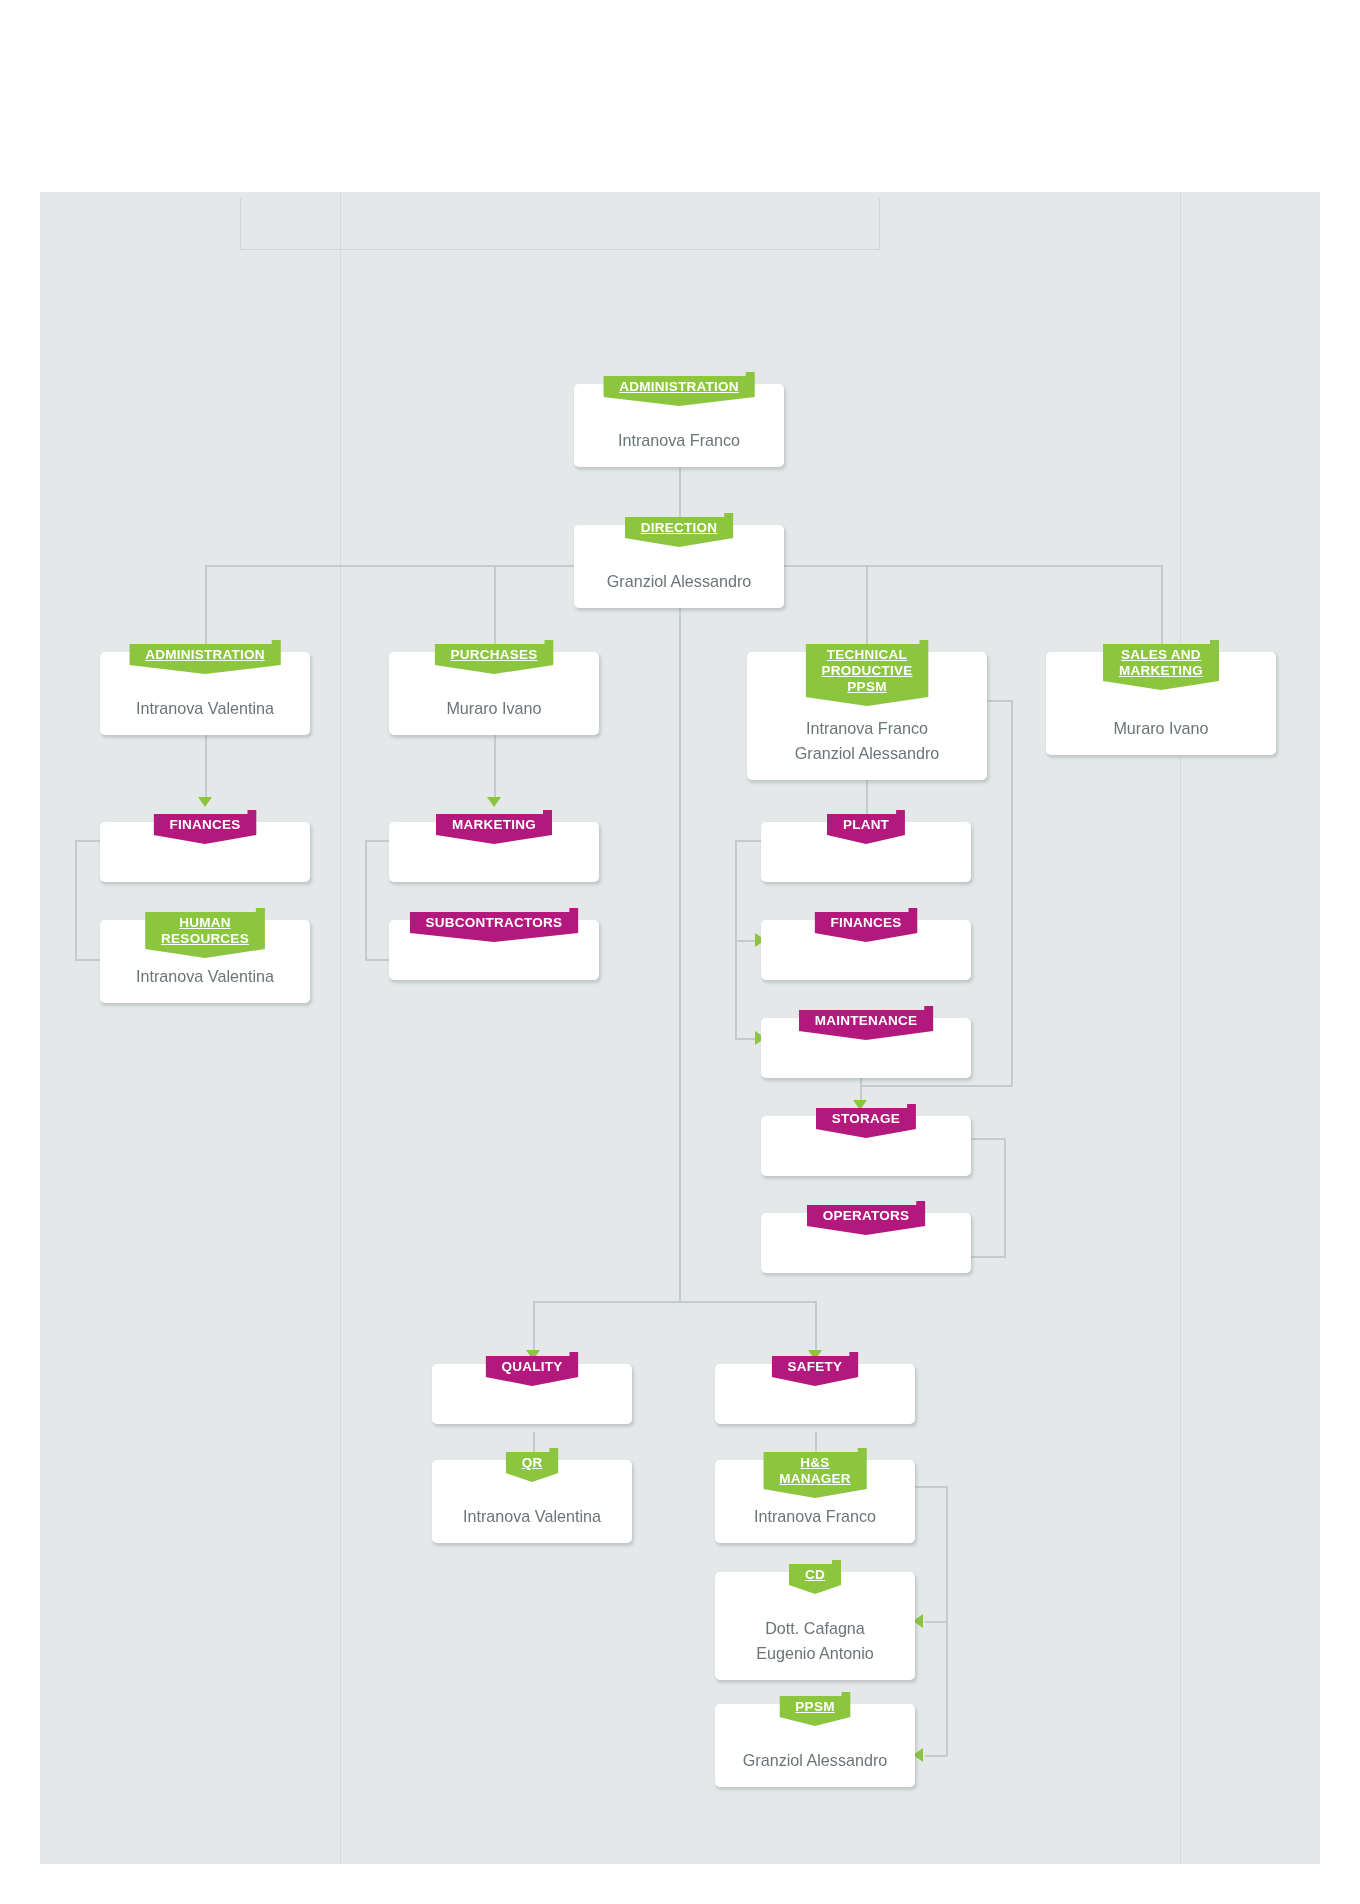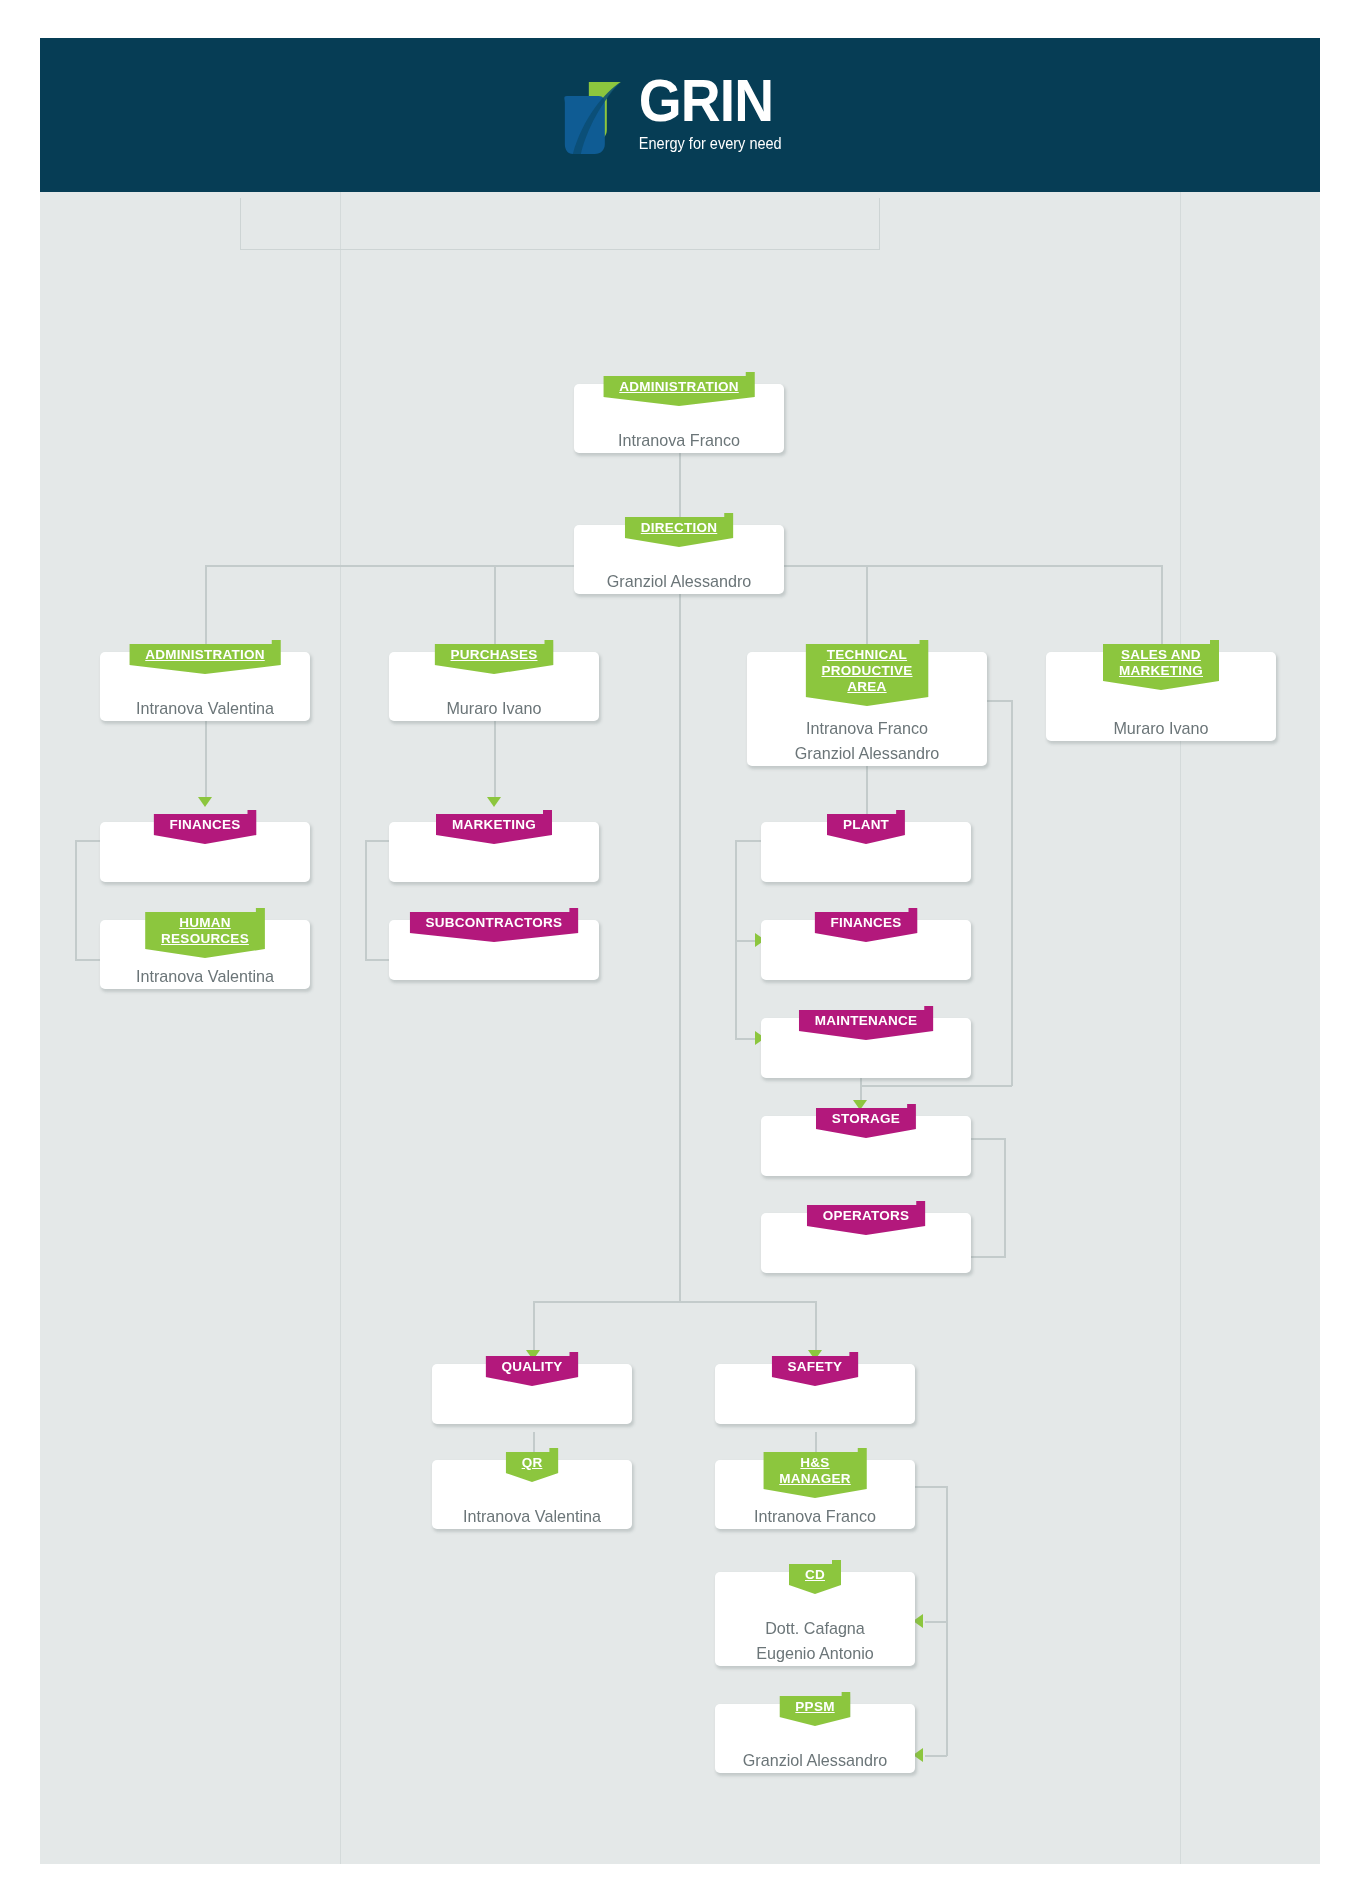--- a/index.html
+++ b/index.html
@@ -124,54 +124,35 @@
     text-align:center;
     color:#6b7578;
     font-size:17px;
     line-height:25px;
     white-space:pre-line;
     font-family:"Liberation Sans Narrow","Liberation Sans",sans-serif;
     transform:scaleX(0.95);
   }
   .card-inner { padding:0 10px; }
   
-  .has-name .card-inner { padding-top:44px; }
+  .has-name .card-inner { padding-top:44px; padding-bottom:14px; }
   
   .no-name .card-inner { padding-top:50px; padding-bottom:10px; }
   .two-line-ribbon .card-inner { padding-top:64px; }
 </style>
 </head>
 <body>
 
 <div id="page">
 
   <div class="sheet">
     <div class="sheet-col-line" style="left:300px;"></div>
     <div class="sheet-col-line" style="left:1140px;"></div>
   </div>
 
-  <div class="header">
-    <div class="logo-wrap">
-      <div class="logo-mark">
-        <svg width="74" height="80" viewBox="0 0 74 80">
-
-          <path d="M30 4 L62 4 C62 4 54 10 48 20 L48 52 C48 58 44 62 38 62 L30 62 Z" fill="#8cc63e"></path>
-
-          <path d="M8 18 L40 18 C44 18 46 21 46 25 L46 66 C46 72 42 76 36 76 L14 76 C9 76 6 72 6 66 L6 25 C6 21 4 18 8 18 Z" fill="#0f5c94"></path>
-
-          <path d="M62 4 C46 14 24 40 14 76 L22 76 C30 44 48 18 62 4 Z" fill="#0b4c73" opacity="0.85"></path>
-          <path d="M62 4 C48 16 30 42 22 76 L14 76 C24 40 46 14 62 4 Z" fill="#ffffff" opacity="0.0"></path>
-        </svg>
-      </div>
-      <div class="logo-text">
-        <div class="brand">GRIN</div>
-        <div class="tagline">Energy for every need</div>
-      </div>
-    </div>
-  </div>
 
   <div class="title-frame"></div>
 
   <div class="chart">
 
     <div class="ln lnv" style="left:679px; top:381px; height:143px;"></div>
 
     <div class="ln lnv" style="left:679px; top:498px; height:804px;"></div>
 
     <div class="ln lnh" style="left:205px; top:565px; width:956px;"></div>
@@ -270,21 +251,21 @@
     </div>
 
     <div class="node has-name two-line-ribbon" style="left:747px; top:640px; width:240px;">
       <div class="card">
         <div class="card-inner">
           <div class="body-text">Intranova Franco
 Granziol  Alessandro</div>
         </div>
       </div>
       <div class="ribbon green">TECHNICAL
-PRODUCTIVE AREA</div>
+PRODUCTIVE PPSM</div>
     </div>
 
     <div class="node has-name two-line-ribbon" style="left:1046px; top:640px; width:230px;">
       <div class="card">
         <div class="card-inner">
           <div class="body-text">Muraro Ivano</div>
         </div>
       </div>
       <div class="ribbon green">SALES AND
 MARKETING</div>

